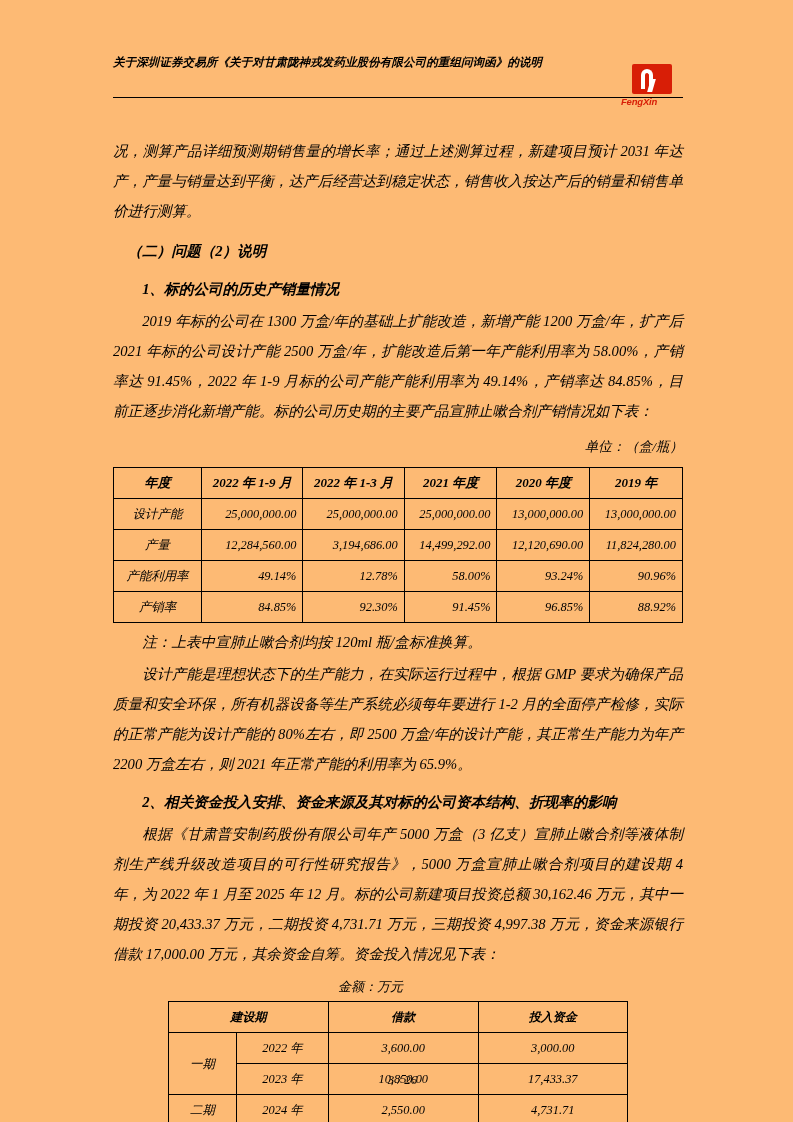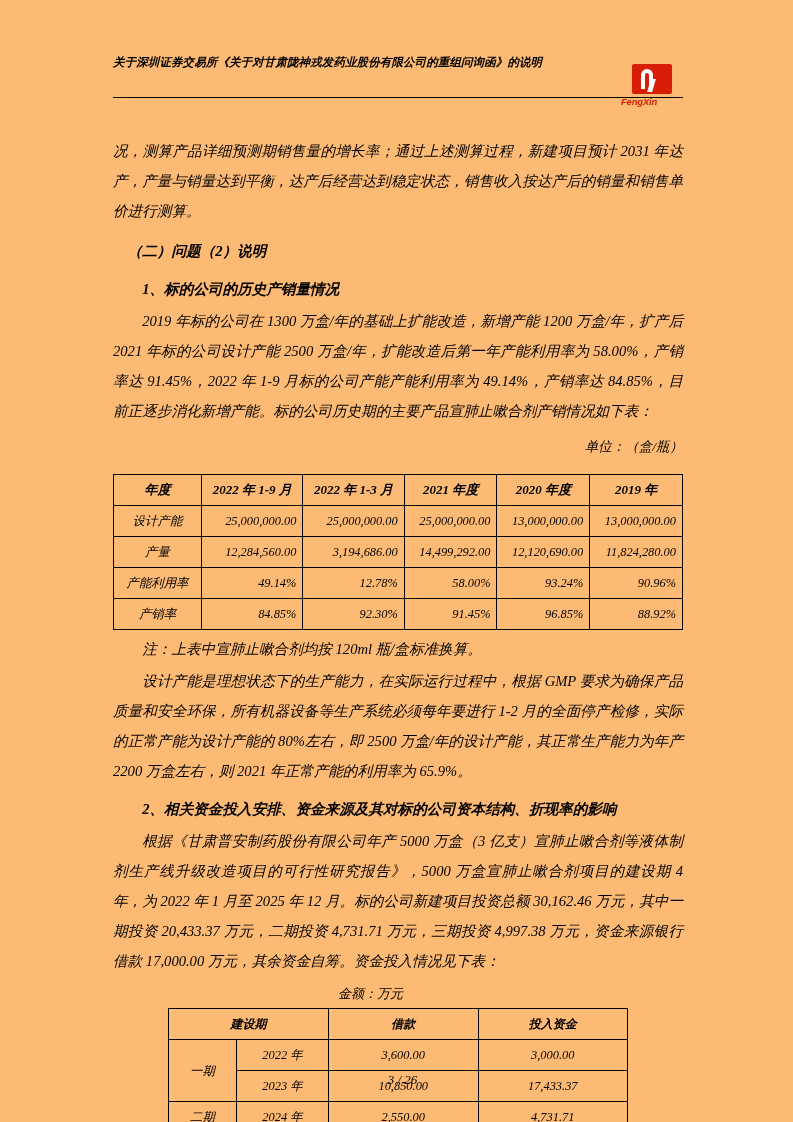--- a/index.html
+++ b/index.html
@@ -113,21 +113,21 @@
   }
   .h3 {
     font-weight: bold;
     text-indent: 2em;
     margin: 8px 0 2px 0;
   }
   .note { text-indent: 2em; }
   .unit-right {
     text-align: right;
     font-size: 13.5px;
-    margin: 10px 0 16px 0;
+    margin: 10px 0 9px 0;
     line-height: 22px;
   }
 
   
   table {
     border-collapse: collapse;
     width: 100%;
     font-size: 12.4px;
     font-family: "Liberation Serif", serif;
   }

